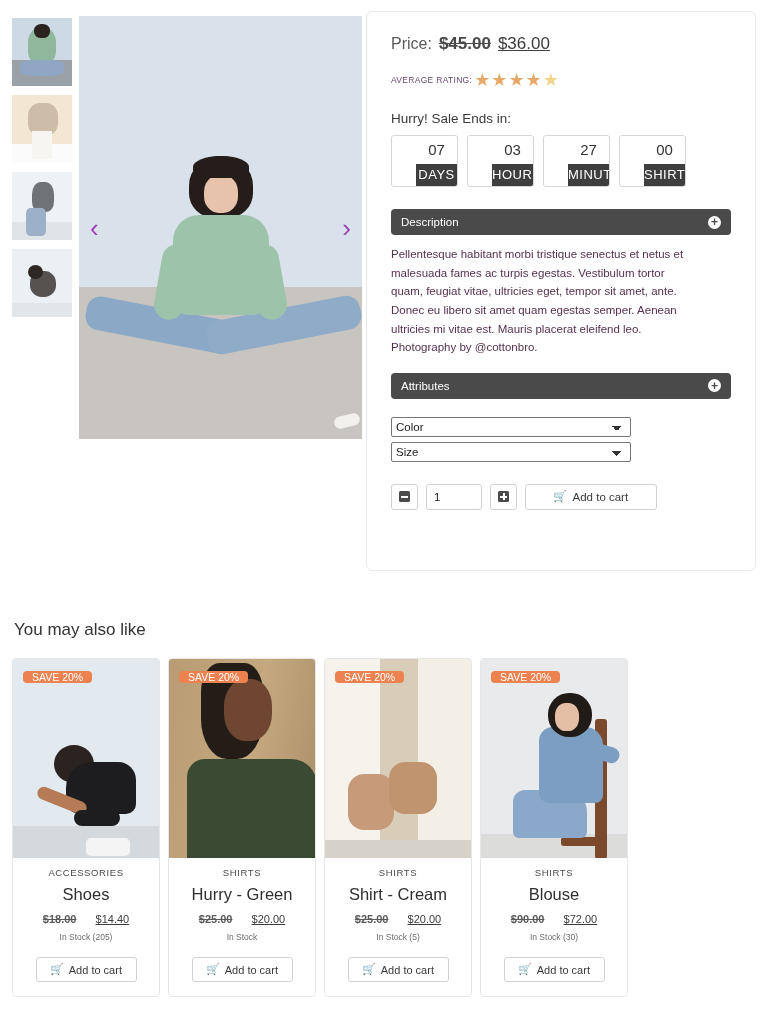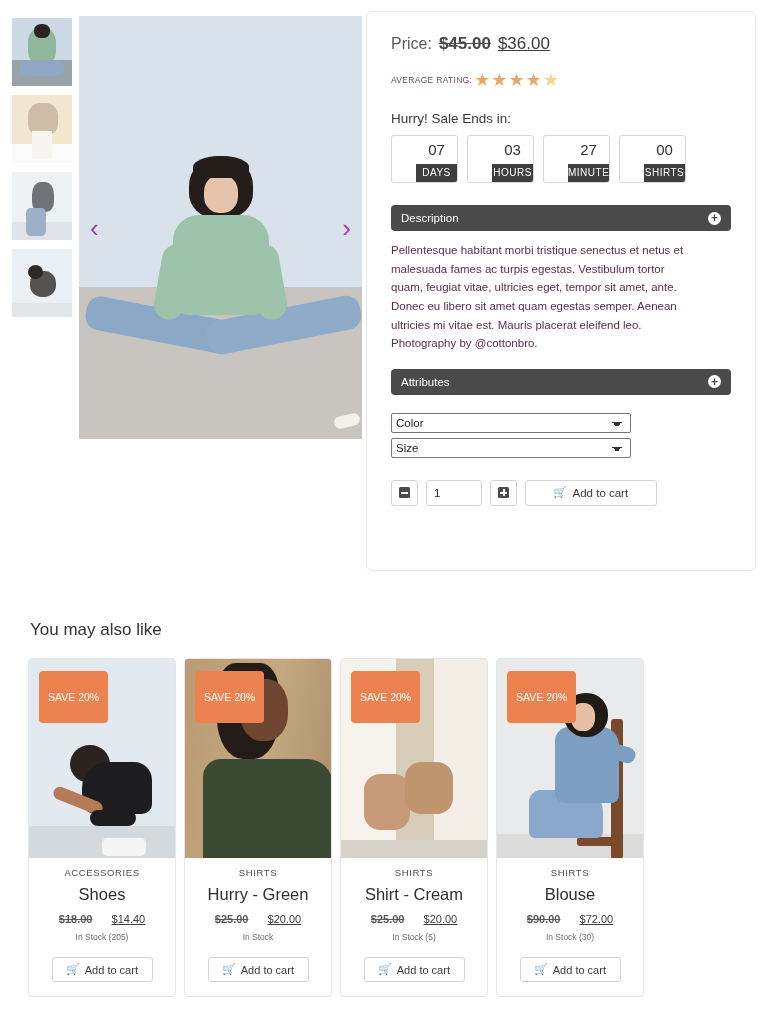--- a/index.html
+++ b/index.html
@@ -142,21 +142,21 @@
   .hurry-text { font-size: 13.5px; color: #3a3a3a; margin-bottom: 9px; }
   .countdown { display: flex; gap: 9px; margin-bottom: 22px; }
   .cd-box {
     width: 67px;
     border: 1px solid #d6d6d6; border-radius: 3px;
     overflow: hidden; text-align: center; background: #fff; padding-left: 24px;
   }
   .cd-num { font-size: 15px; color: #333; padding: 5px 0 6px; }
   .cd-unit {
     background: #3e3e3e; color: #fff;
-    font-size: 10px; letter-spacing: 0.5px; padding: 3px 0 4px;
+    font-size: 13px; letter-spacing: 0.5px; padding: 3px 0 4px;
   }
 
   .accordion-head {
     background: #4a4a4a; color: #ffffff;
     border-radius: 4px;
     height: 26px; display: flex; align-items: center; justify-content: space-between;
     padding: 0 10px; font-size: 11.5px;
     margin-bottom: 10px;
   }
   .acc-plus {
@@ -206,40 +206,40 @@
     height: 26px; width: 132px;
     border: 1px solid #d2d2d2; border-radius: 3px;
     background: #fff; color: #3a3a3a;
     font-size: 11.5px; font-family: "Liberation Sans", sans-serif;
     display: flex; align-items: center; justify-content: center; gap: 5px;
     cursor: pointer;
   }
   .cart-glyph { font-size: 11px; line-height: 1; }
 
   
-  .related { position: absolute; left: 16px; top: 590px; width: 640px; }
+  .related { position: absolute; left: 0; top: 590px; width: 640px; }
   .related-title {
     font-size: 17px; color: #333; font-weight: 400;
     margin: 30px 0 18px 14px;
   }
   .card-grid {
     display: flex; gap: 8px; padding: 0 12px;
   }
   .card {
     width: 180px;
     border: 1px solid #e5e6e8; border-radius: 4px;
     background: #fff; overflow: hidden;
   }
   .card-img {
     position: relative; height: 199px; overflow: hidden;
   }
   .badge {
     position: absolute; left: 10px; top: 12px;
     background: #ec8250; color: #fff;
-    font-size: 10.5px; padding: 20px 9px; border-radius: 4px;
+    font-size: 10.5px; padding: 0 9px; border-radius: 4px;
     z-index: 3;
   }
   
   .img-shoes { background: #e2e9ef; }
   .img-shoes .s-floor { position: absolute; left: 0; right: 0; bottom: 0; height: 16%; background: #d4d9dd; }
   .img-shoes .s-hair { position: absolute; left: 28%; top: 43%; width: 40px; height: 38px; background: #2b2320; border-radius: 50%; }
   .img-shoes .s-body { position: absolute; left: 36%; top: 52%; width: 70px; height: 52px; background: #1d1d1f; border-radius: 26px 18px 10px 14px; }
   .img-shoes .s-arm { position: absolute; left: 16%; top: 68%; width: 52px; height: 13px; background: #b57b57; border-radius: 8px; transform: rotate(22deg); }
   .img-shoes .s-leg { position: absolute; left: 42%; top: 76%; width: 46px; height: 16px; background: #1d1d1f; border-radius: 8px; }
   .img-shoes .s-shoe { position: absolute; left: 50%; bottom: 2px; width: 44px; height: 18px; background: #f4f4f4; border-radius: 5px; }

